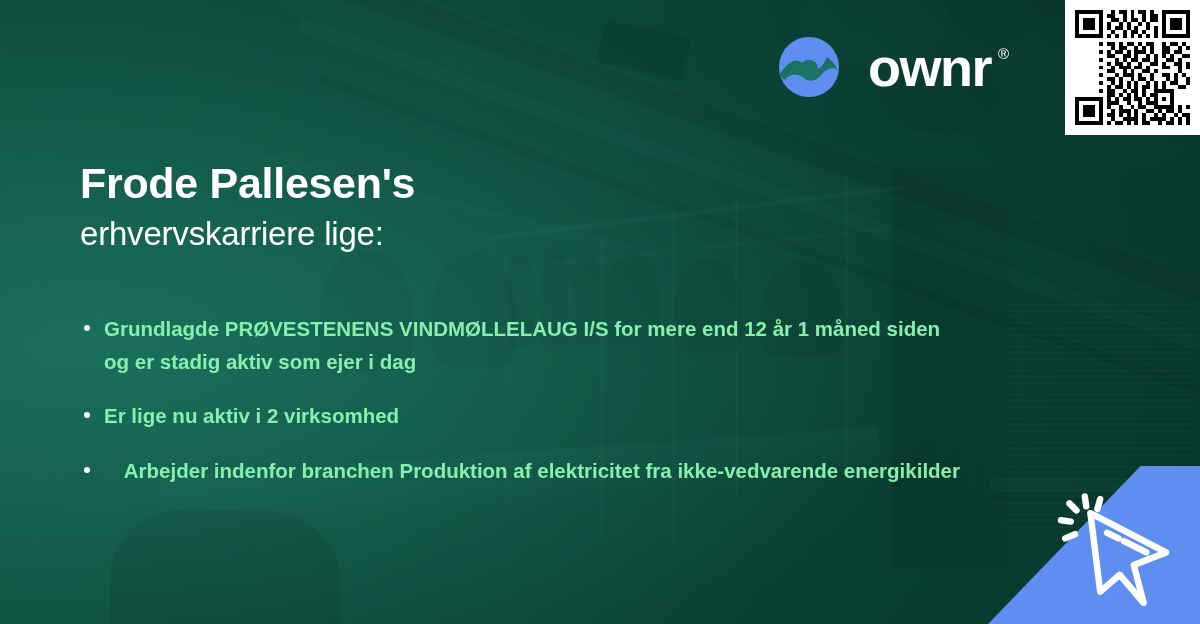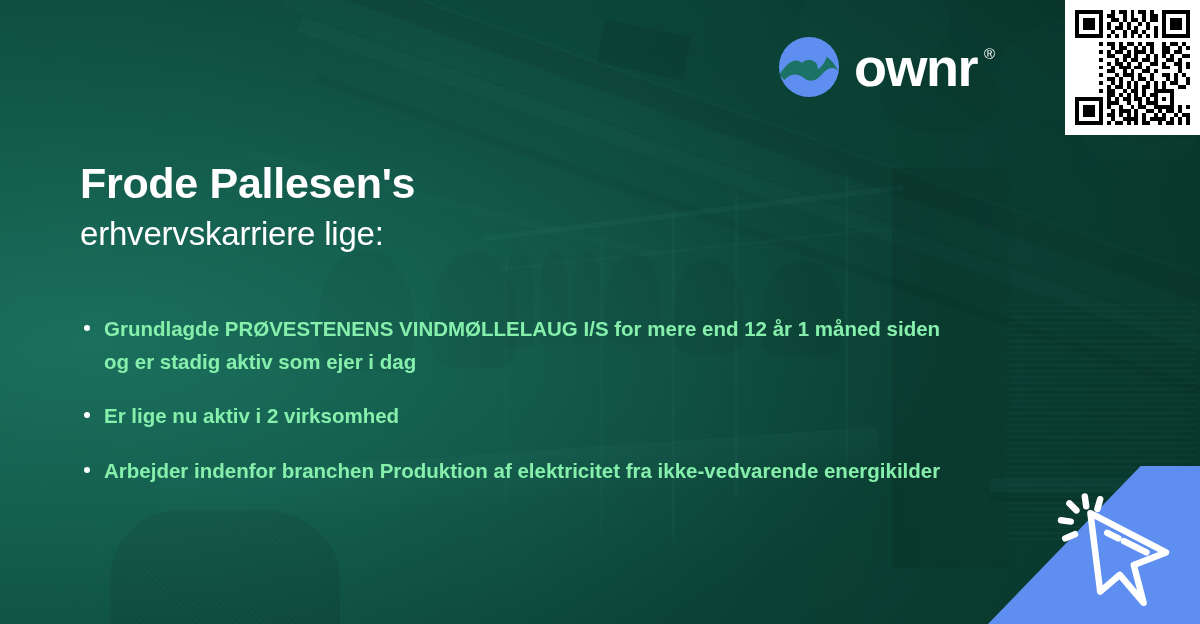--- a/index.html
+++ b/index.html
@@ -151,21 +151,21 @@
       repeating-linear-gradient(0deg, rgba(255,255,255,.012) 0 1px, rgba(0,0,0,.012) 1px 2px);
     opacity:.6;
   }
 
   
   .content { position:absolute; inset:0; }
 
   
   .logo {
     position:absolute; left:778px; top:36px;
-    display:flex; align-items:center; gap:14px;
+    display:flex; align-items:center; gap:28px;
   }
   .logo-mark { width:62px; height:62px; display:block; }
   .logo-word {
     position:relative;
     color:#ffffff;
     font-size:54px;
     font-weight:bold;
     letter-spacing:-1.5px;
     line-height:1;
     padding-right:18px;
@@ -210,21 +210,21 @@
     padding-left:24px;
     margin-bottom:21px;
     max-width:880px;
   }
   .bullets li:last-child { margin-bottom:0; }
   .bullets li .dot {
     position:absolute; left:4px; top:13px;
     width:6px; height:6px; border-radius:50%;
     background:#ffffff;
   }
-  .bullets li.narrow { max-width:880px; }
+  .bullets li.narrow { max-width:880px;text-align:right; }
 
   
   .corner {
     position:absolute; right:0; bottom:0; width:212px; height:158px;
     overflow:hidden;
   }
   .corner-fill {
     position:absolute; inset:0;
     background:#5e8ff0;
     clip-path:polygon(100% 0, 100% 100%, 0 100%, 72% 0);

